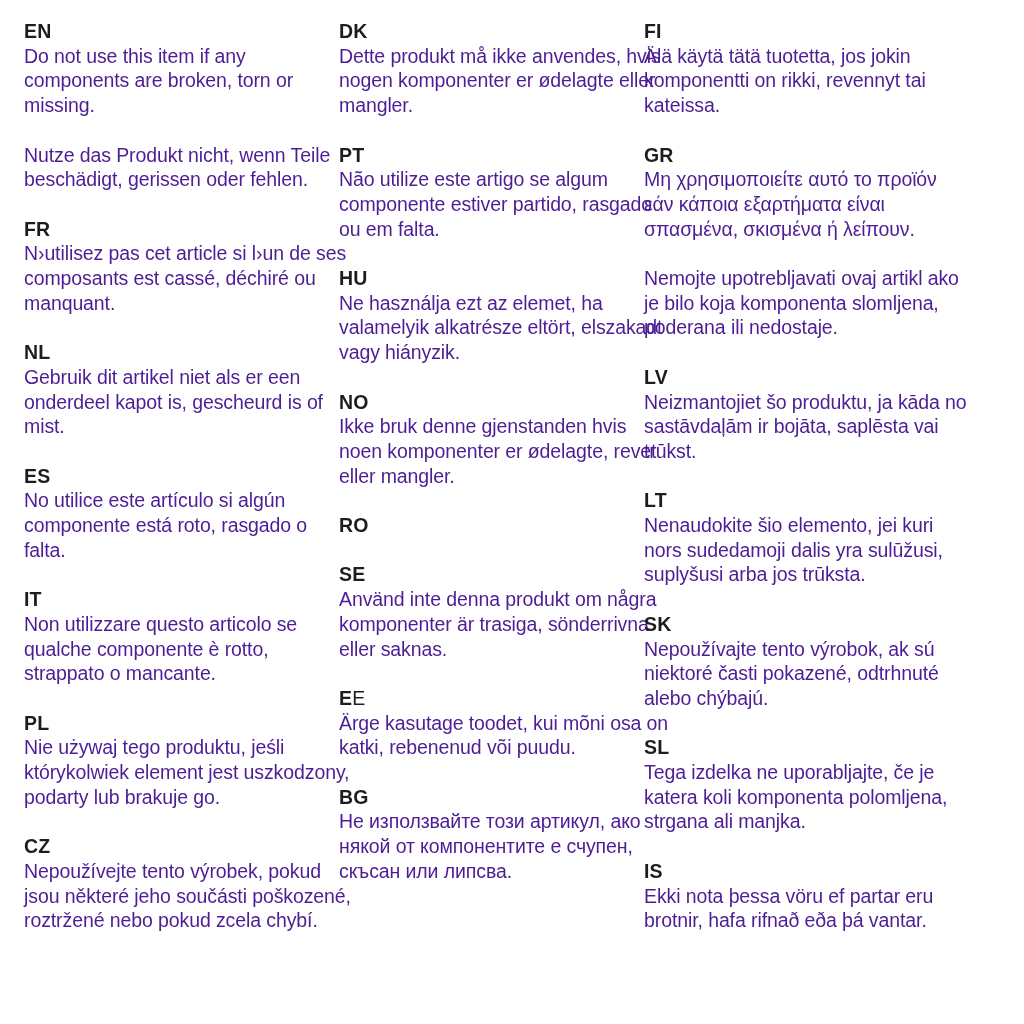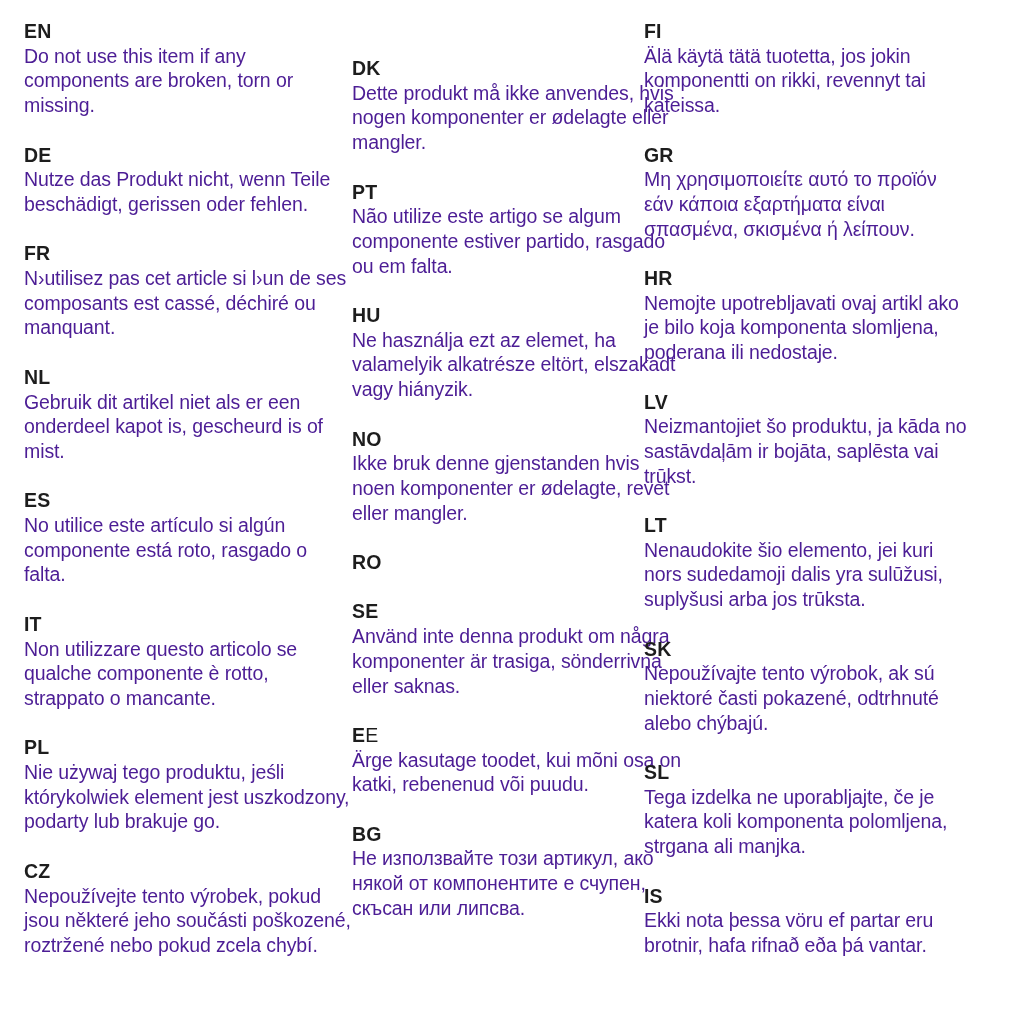--- a/index.html
+++ b/index.html
@@ -17,21 +17,21 @@
     height: 1024px;
     background: #ffffff;
     color: #1d1d1d;
   }
   .col {
     position: absolute;
     top: 19px;
     width: 334px;
   }
   .col-1 { left: 24px; }
-  .col-2 { left: 352px; margin-top: 37px; }
+  .col-2 { left: 339px; }
   .col-3 { left: 644px; }
   .block {
     margin: 0 0 24.7px 0;
   }
   .code {
     margin: 0;
     font-size: 19.5px;
     line-height: 24.7px;
     font-weight: 700;
     color: #1d1d1d;
@@ -56,21 +56,20 @@
 <div class="sheet">
 
   <div class="col col-1">
     <section class="block">
       <h2 class="code"><span>EN</span><span class="code-light"></span></h2>
       <p class="body-text">Do not use this item if any
 components are broken, torn or
 missing.</p>
     </section>
     <section class="block">
-      <h2 class="code"><span>DE</span><span class="code-light"></span></h2>
       <p class="body-text">Nutze das Produkt nicht, wenn Teile
 beschädigt, gerissen oder fehlen.</p>
     </section>
     <section class="block">
       <h2 class="code"><span>FR</span><span class="code-light"></span></h2>
       <p class="body-text">N›utilisez pas cet article si l›un de ses
 composants est cassé, déchiré ou
 manquant.</p>
     </section>
     <section class="block">
@@ -159,21 +158,20 @@
 komponentti on rikki, revennyt tai
 kateissa.</p>
     </section>
     <section class="block">
       <h2 class="code"><span>GR</span><span class="code-light"></span></h2>
       <p class="body-text">Μη χρησιμοποιείτε αυτό το προϊόν
 εάν κάποια εξαρτήματα είναι
 σπασμένα, σκισμένα ή λείπουν.</p>
     </section>
     <section class="block">
-      <h2 class="code"><span>HR</span><span class="code-light"></span></h2>
       <p class="body-text">Nemojte upotrebljavati ovaj artikl ako
 je bilo koja komponenta slomljena,
 poderana ili nedostaje.</p>
     </section>
     <section class="block">
       <h2 class="code"><span>LV</span><span class="code-light"></span></h2>
       <p class="body-text">Neizmantojiet šo produktu, ja kāda no
 sastāvdaļām ir bojāta, saplēsta vai
 trūkst.</p>
     </section>

